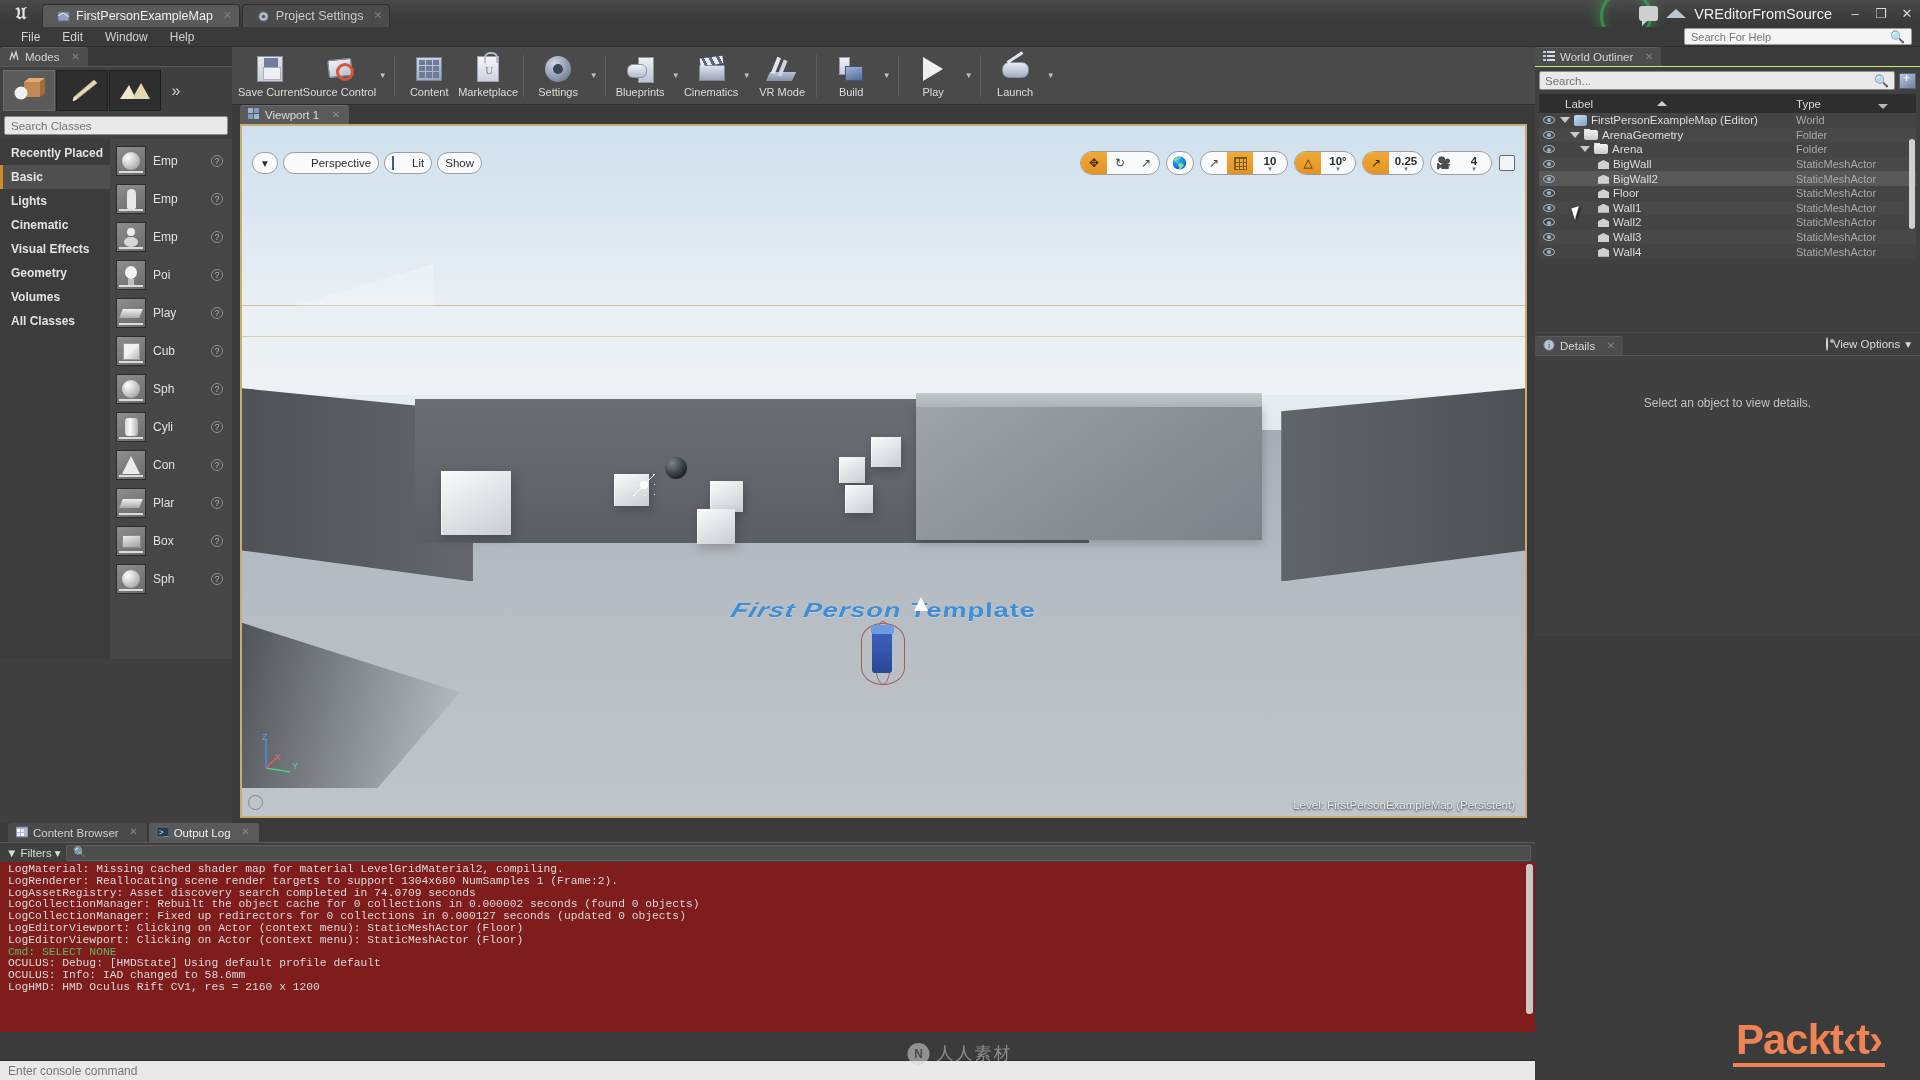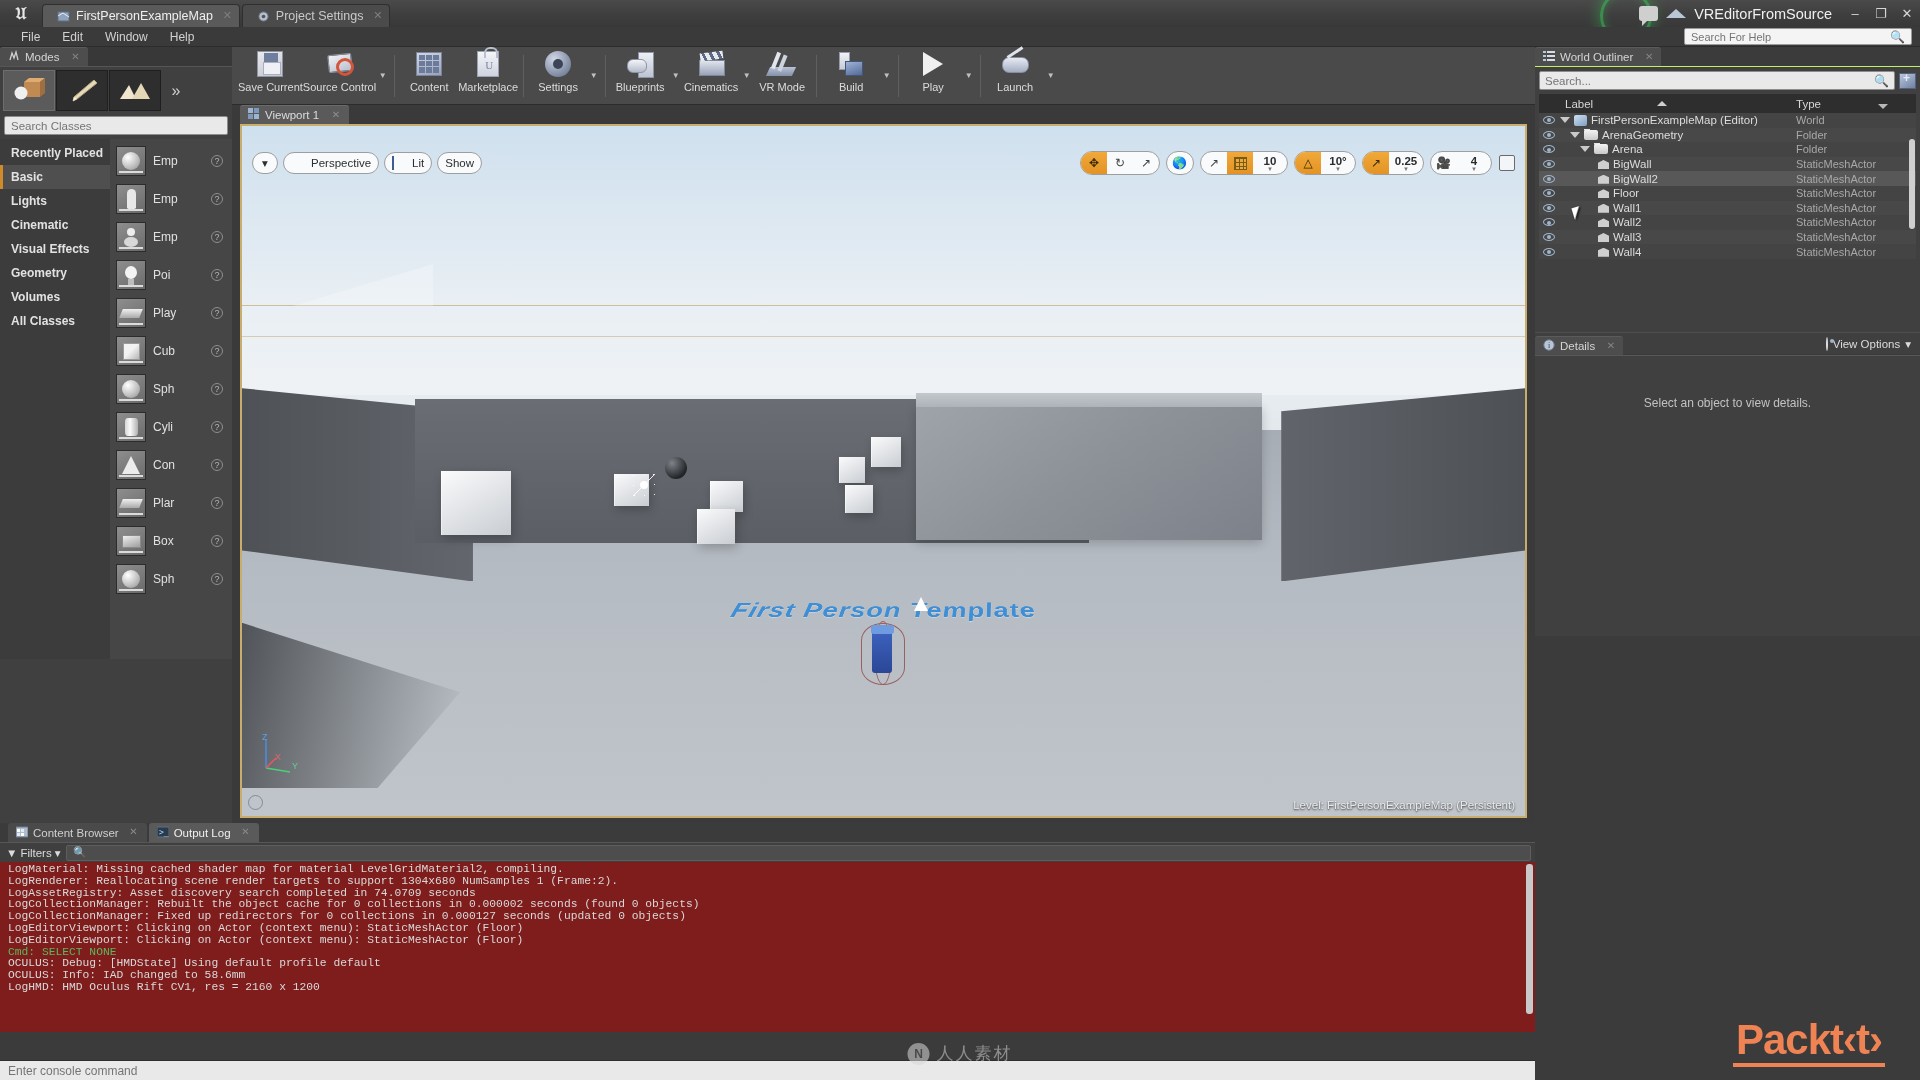--- a/index.html
+++ b/index.html
@@ -135,21 +135,21 @@
 
   
   .main-toolbar {
     position:absolute; left:232px; top:47px; width:1303px; height:58px;
     background:#4a4a4a; border-bottom:1px solid #2c2c2c;
     display:flex; align-items:center; padding-left:6px;
   }
   .tb-sep { width:1px; height:42px; background:#5f5f5f; margin:0 5px; }
   .tb-btn {
     min-width:58px; height:54px; display:flex; flex-direction:column; align-items:center;
-    justify-content:flex-start; gap:2px; cursor:pointer;
+    justify-content:flex-start; padding-top:5px; gap:2px; cursor:pointer;
   }
   .tb-ico { width:34px; height:30px; display:flex; align-items:center; justify-content:center; }
   .tb-label { font-size:11px; color:#dcdcdc; white-space:nowrap; }
   .tb-caret { width:13px; height:54px; display:flex; align-items:center; justify-content:center;
     color:#c0c0c0; font-size:8px; }
 
   
   .ico-save{width:26px;height:26px;background:linear-gradient(160deg,#e9e9ef,#c3c7d2);border:1px solid #8e93a0;position:relative;}
   .ico-save:before{content:"";position:absolute;left:6px;top:1px;width:14px;height:9px;background:#6f7e9c;}
   .ico-save:after{content:"";position:absolute;left:5px;bottom:1px;width:16px;height:11px;background:#eef0f5;border:1px solid #a9afbd;}

